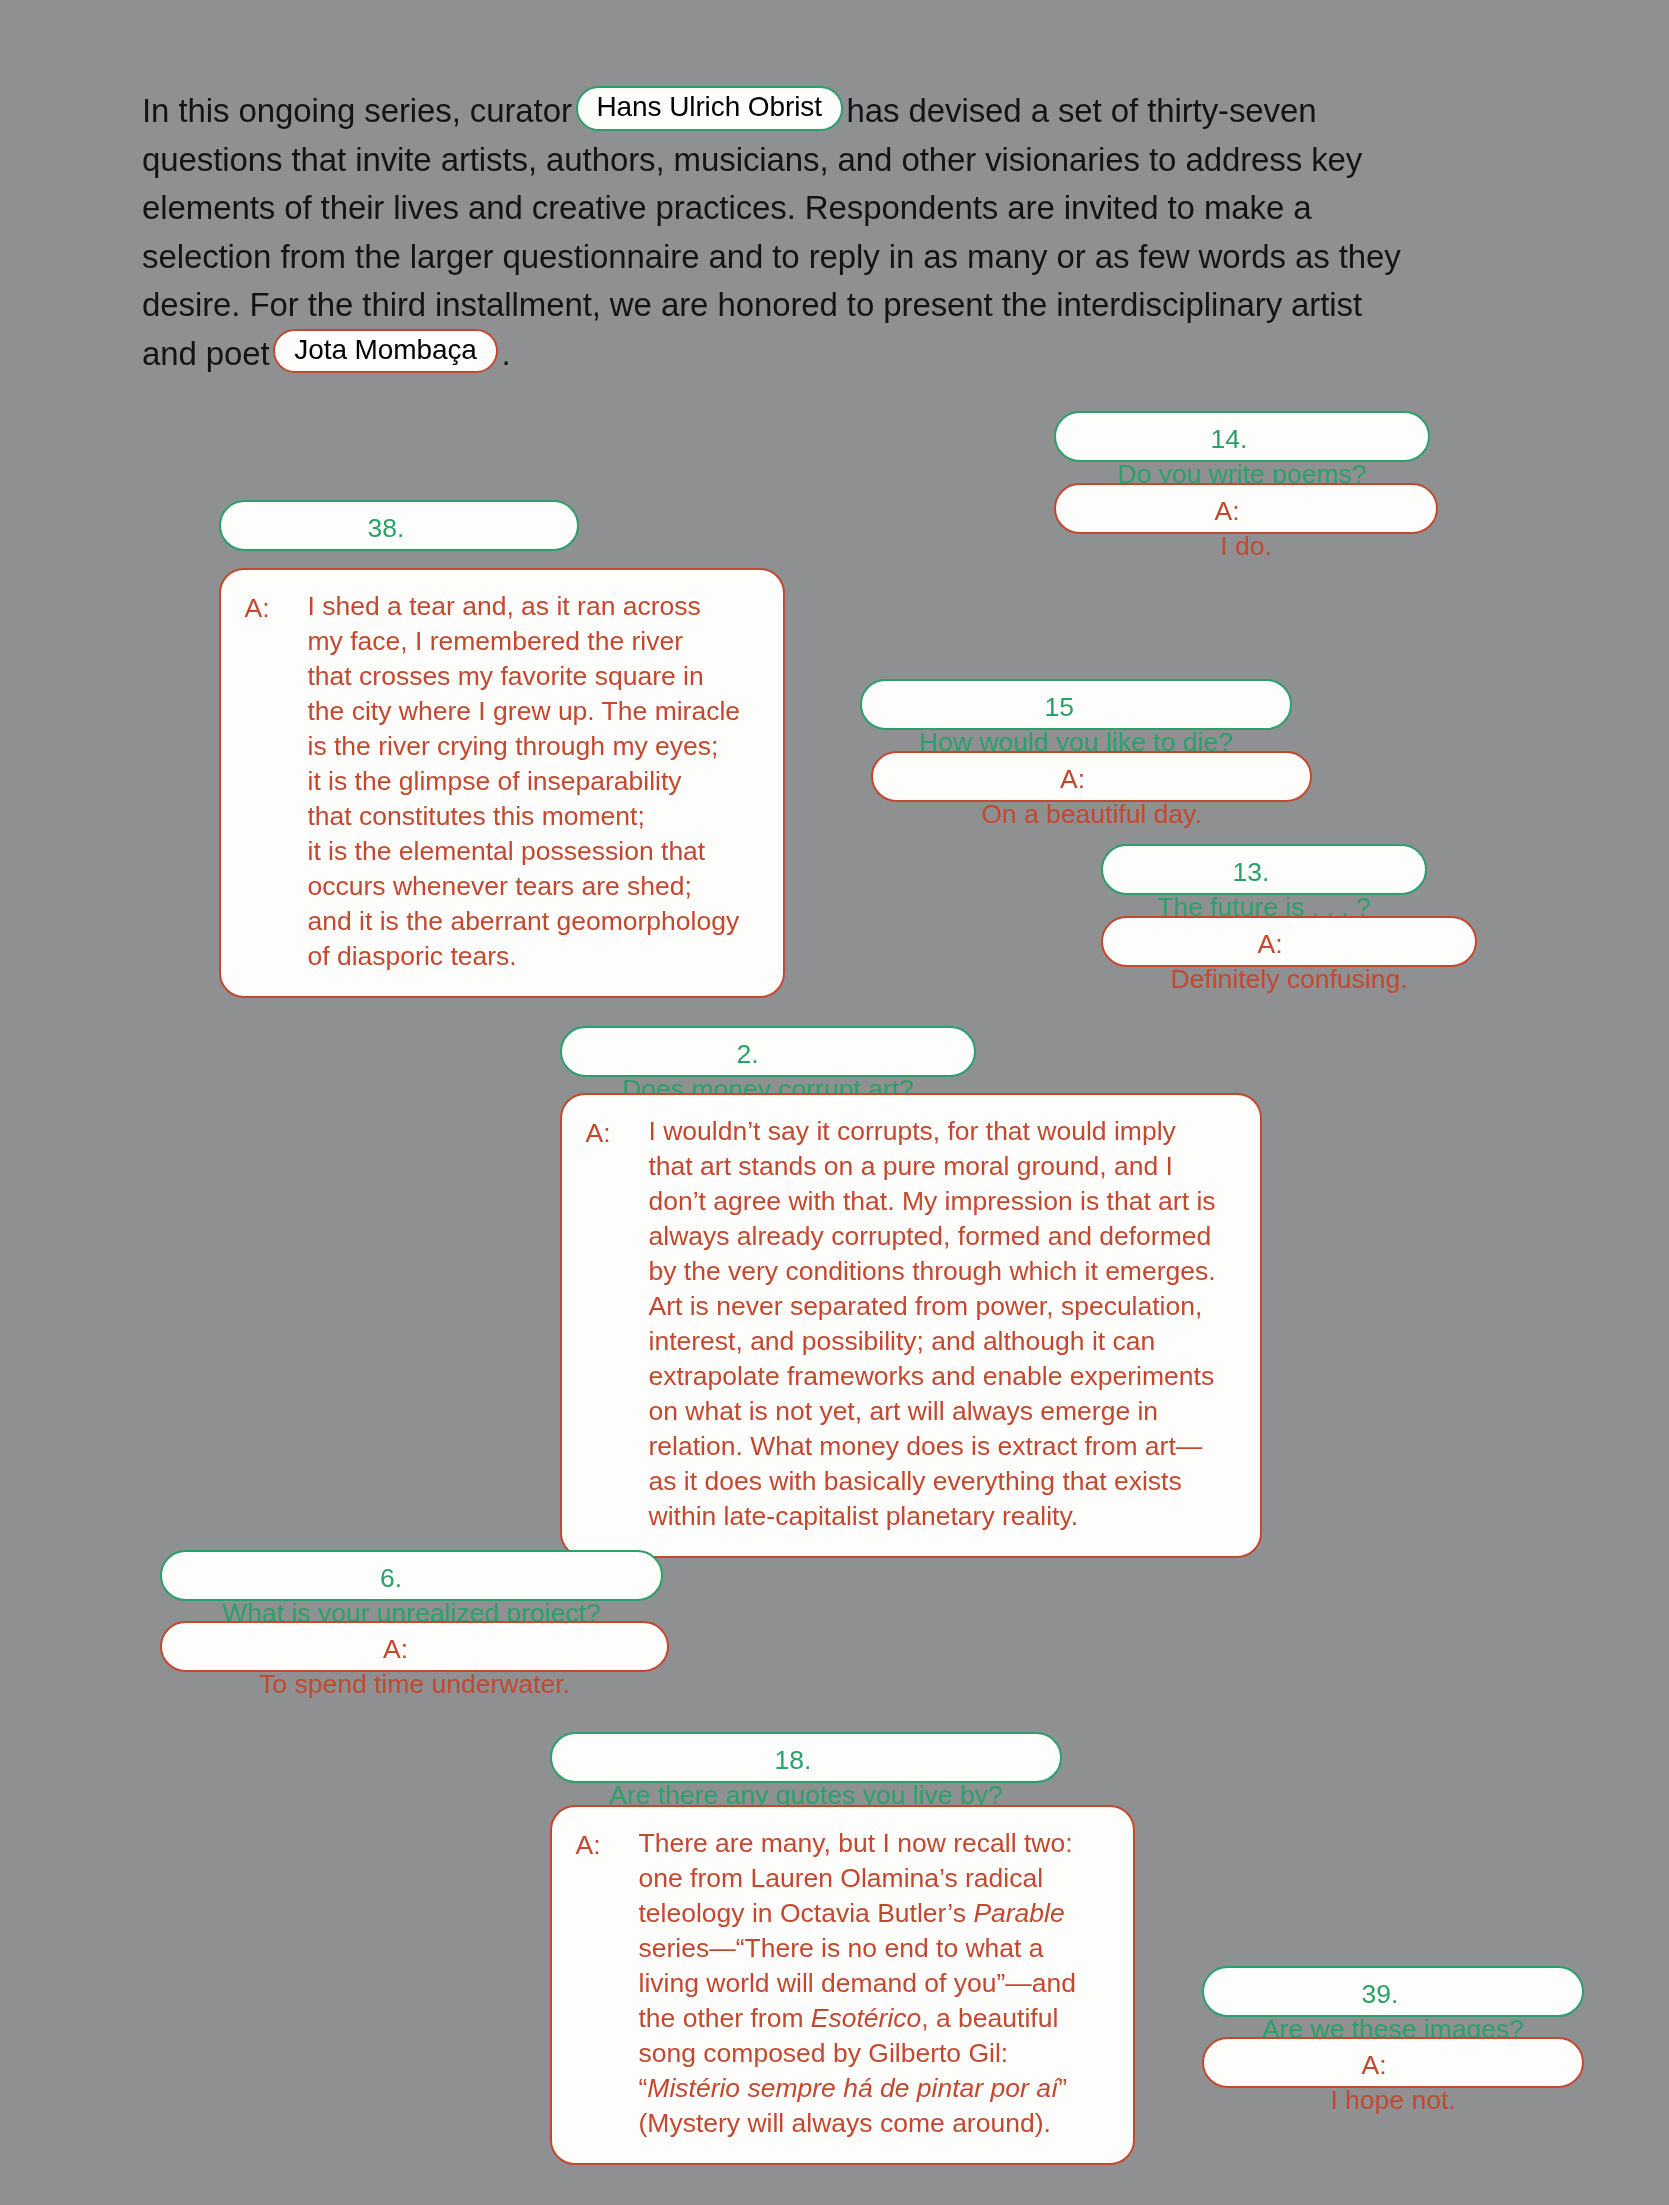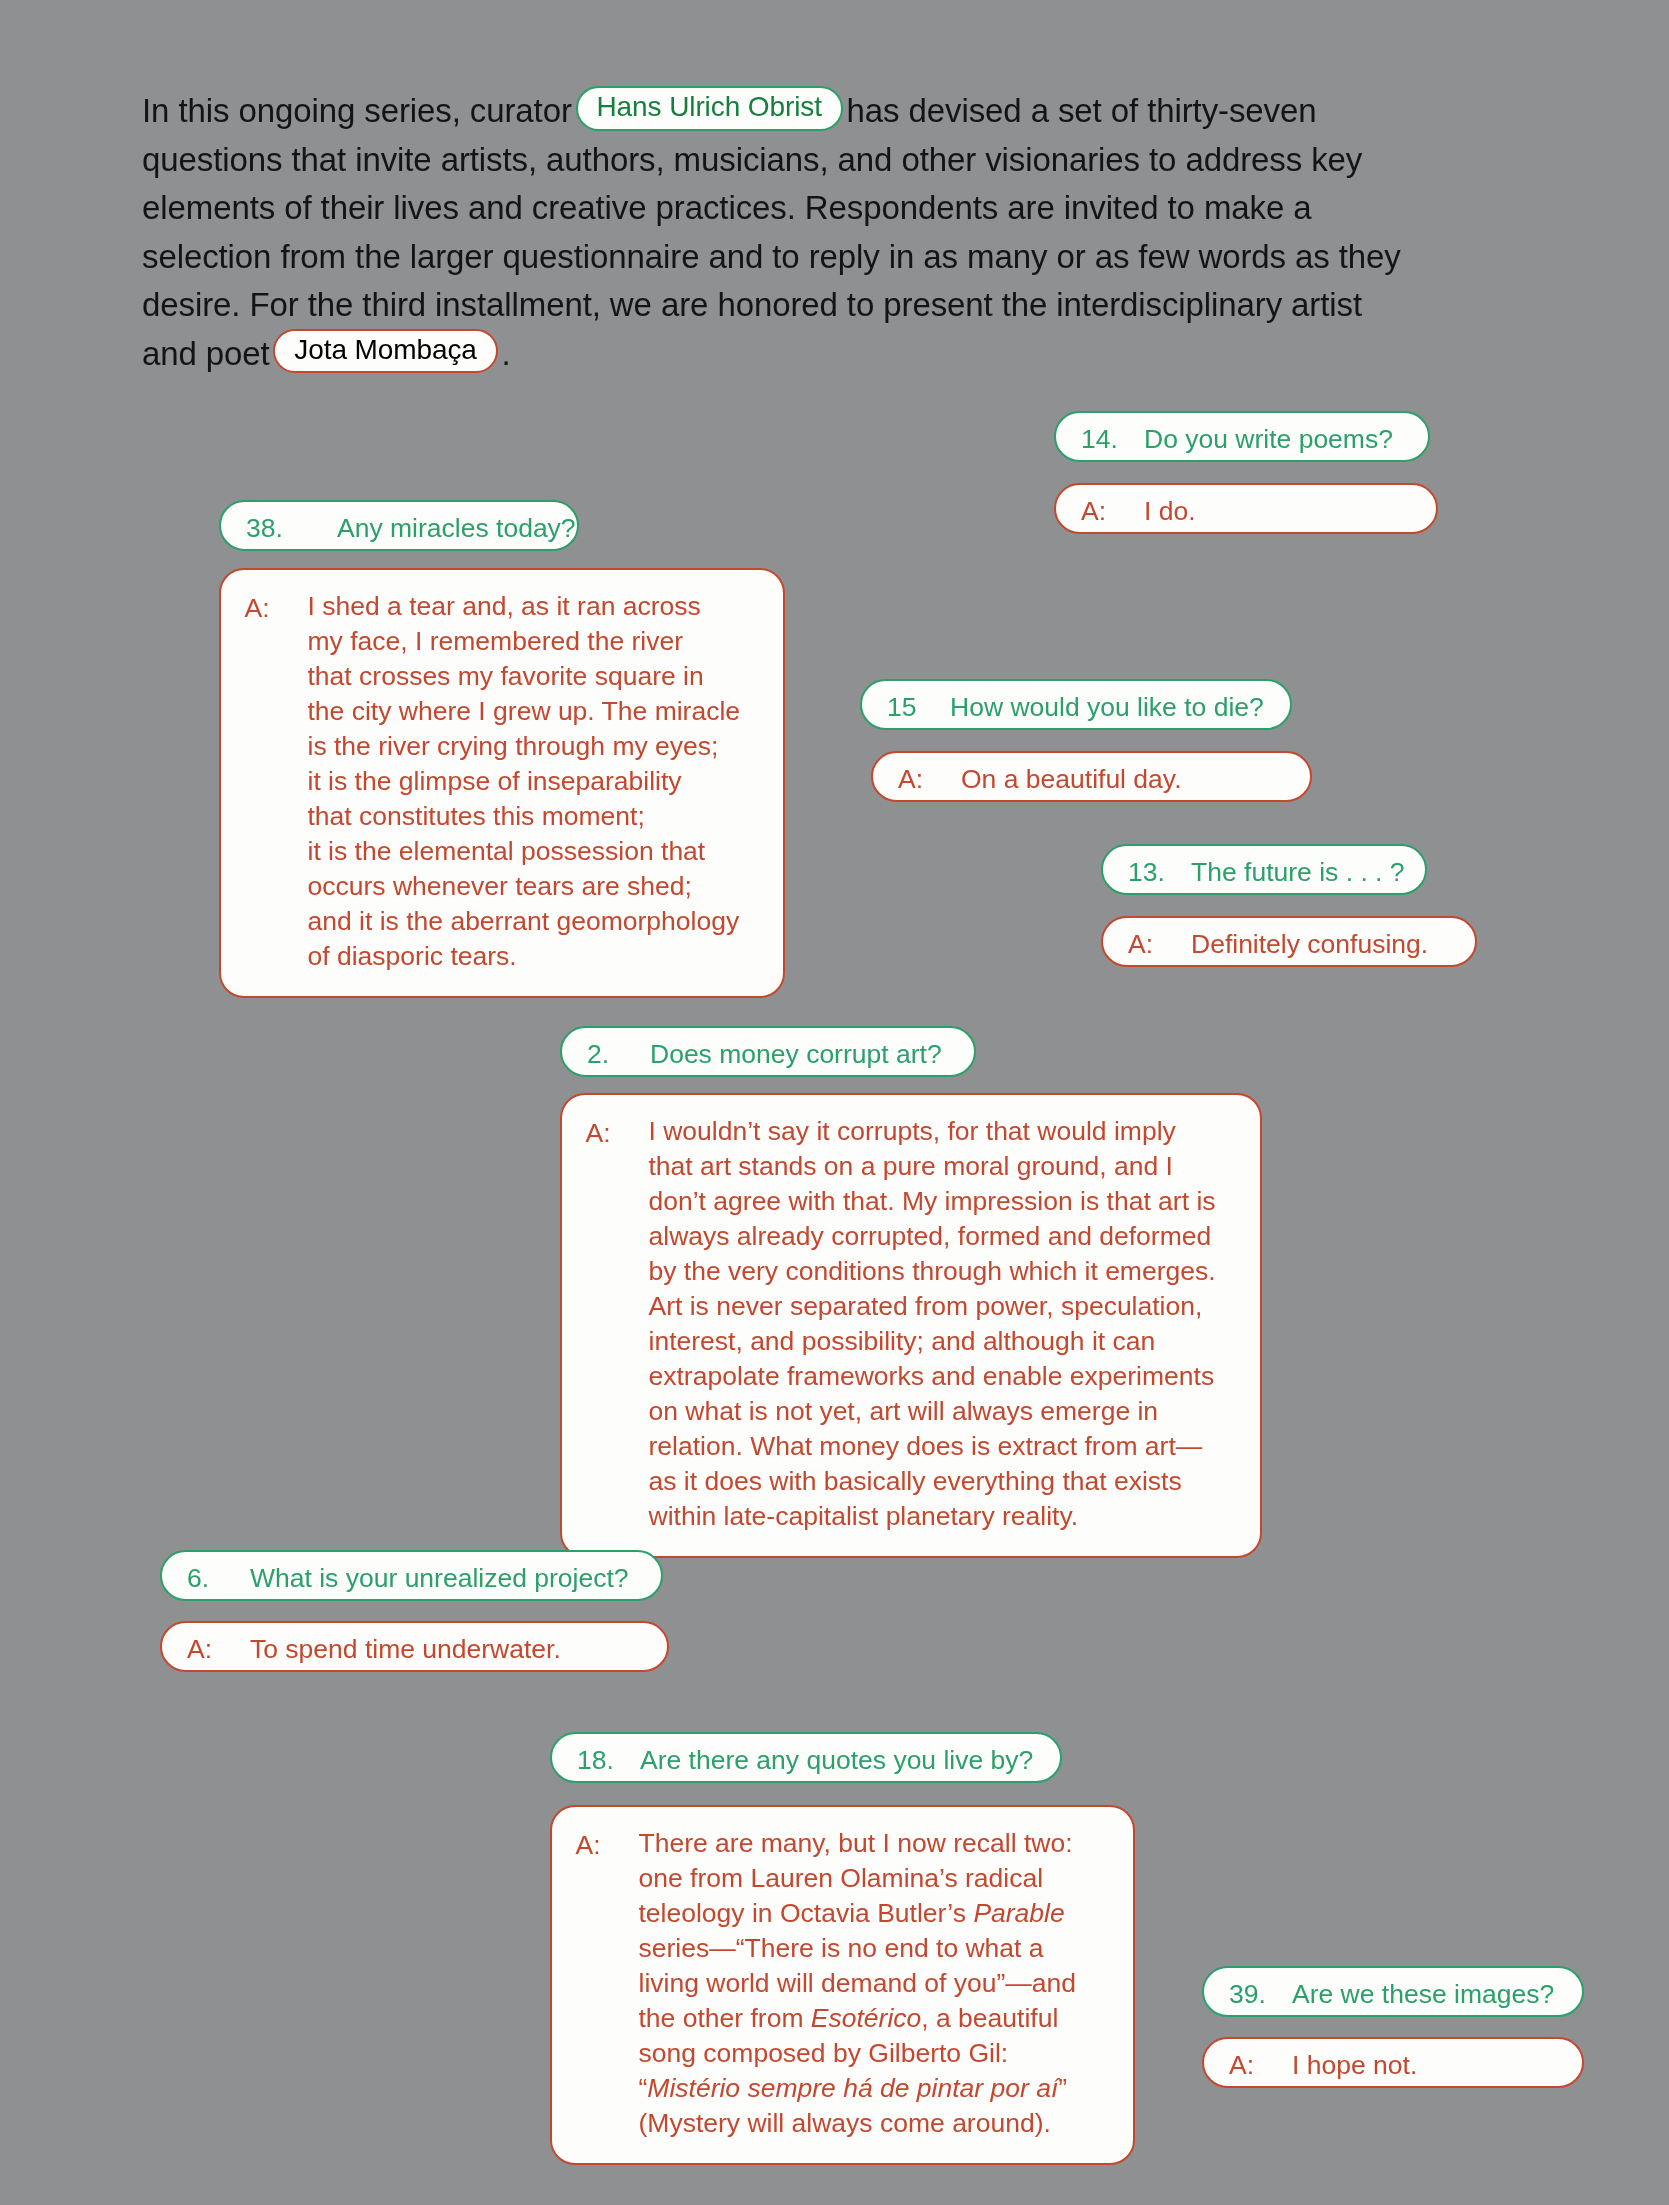--- a/index.html
+++ b/index.html
@@ -36,21 +36,21 @@
     padding: 2.9px 19px 5.1px 19px;
     font-size: 28px;
     line-height: 1.16;
     vertical-align: 2.9px;
     margin: 0 3.7px;
     position: relative;
     top: -2.9px;
   }
   .pill-inline.green {
     border: 2.9px solid #2ba06a;
-    color: #15803d;
+    color: #000000;
   }
   .pill-inline.red {
     border: 2.9px solid #c4482f;
     color: #000000;
   }
 
   
   .bubble {
     position: absolute;
     background: #fdfdfb;
@@ -64,21 +64,22 @@
   }
   .bubble.a {
     border: 2.9px solid #c4482f;
     color: #c4482f;
   }
   
   .bubble.pill {
     border-radius: 735px;
     padding: 8.8px 25px 11.8px 25px;
     height: 51px;
-    align-items: flex-start;
+    align-items: center;
+    flex-direction: column;
   }
   
   .bubble.block {
     border-radius: 25px;
     padding: 19px 22px 22px 23.5px;
   }
 
   .lbl {
     flex: 0 0 auto;
     font-size: 26.5px;

